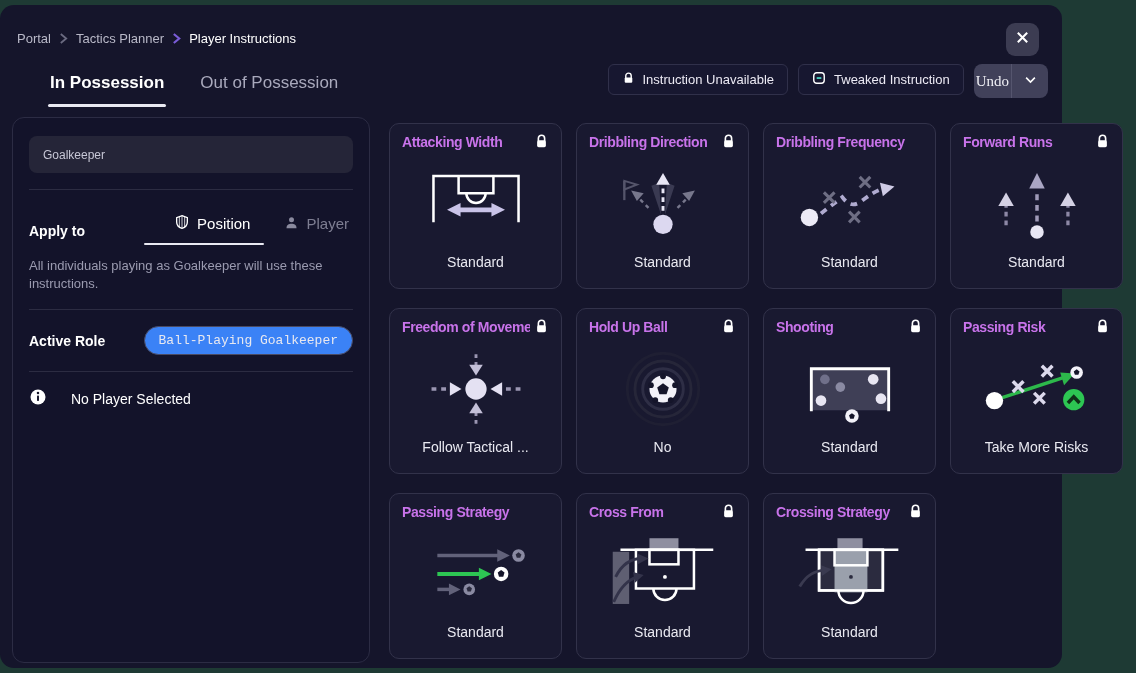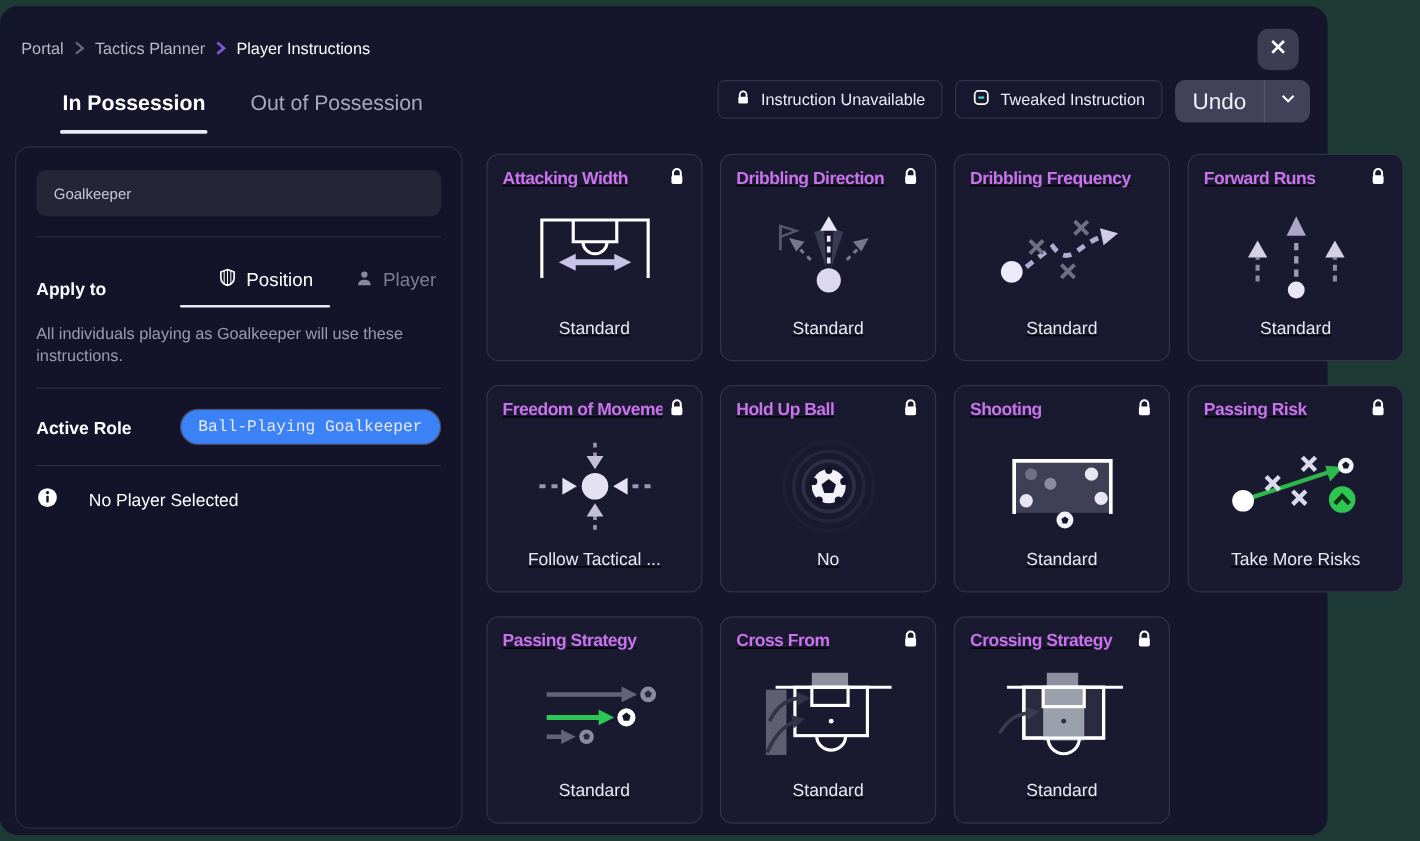--- a/index.html
+++ b/index.html
@@ -20,22 +20,22 @@
   .tabs { position:absolute; left:14px; top:62px; display:flex; gap:32px; }
   .tab { font-size:17px; padding:6px 2px 14px; color:#a9a9bc; cursor:pointer; position:relative; }
   .tab.active { color:#ffffff; font-weight:bold;margin-left:34px; }
   .tab.active::after { content:""; position:absolute; left:0; right:0; bottom:0;
                        height:3px; background:#e9e9f2; border-radius:3px; }
   .header-right { position:absolute; right:14px; top:59px; display:flex; gap:10px; align-items:flex-start; }
   .legend-chip { display:flex; align-items:center; gap:8px; height:31px; padding:0 13px;
                  border:1px solid #30304a; border-radius:6px; background:#171730;
                  font-size:13px; color:#eceaf4; }
   .undo-split { display:flex; height:34px; background:#41415a; border-radius:8px; overflow:hidden; }
-  .undo-main { padding:0 14px; display:flex; align-items:center; color:#f0f0f5; font-size:18px;
-               cursor:pointer; border-right:1px solid #55556e; }
+  .undo-main { padding:0 2px; display:flex; align-items:center; color:#f0f0f5; font-size:15px;
+               cursor:pointer; border-right:1px solid #55556e;font-family:Liberation Serif, serif; }
   .undo-caret { width:36px; display:flex; align-items:center; justify-content:center; cursor:pointer; }
 
   
   .side-panel { position:absolute; left:12px; top:112px; width:358px; height:546px;
                 border:1px solid #2c2c44; border-radius:12px; background:#13132a; padding:0 16px; }
   .gk-input { margin-top:18px; height:37px; background:#252538; border-radius:8px;
               display:flex; align-items:center; padding:0 14px; font-size:12px; color:#c7c7d6;
               cursor:pointer; }
   .divider { height:1px; background:#2c2c42; margin:16px 0; }
   .apply-row { display:flex; align-items:center; margin-top:22px; }
@@ -51,21 +51,21 @@
   .role-label { font-size:14px; font-weight:bold; color:#ffffff; }
   .role-pill { margin-left:auto; border:1px solid #4a4a62; background:#3b82f6; border-radius:16px;
                padding:6px 14px; font-size:13px; color:#e8e8f0; cursor:pointer;font-family:Liberation Mono, monospace; }
   .info-row { display:flex; align-items:center; gap:24px; font-size:14px; font-weight:normal; color:#ffffff; }
 
   
   .cards-grid { position:absolute; left:389px; top:118px; display:grid;
                 grid-template-columns:repeat(4,173px); grid-auto-rows:166px;
                 column-gap:14px; row-gap:19px; }
   .card { background:#191930; border:1px solid #32324a; border-radius:10px;
-          display:flex; flex-direction:column; padding:10px 12px; cursor:pointer;text-decoration:underline; }
+          display:flex; flex-direction:column; padding:10px 12px; cursor:pointer; }
   .card-head { display:flex; align-items:flex-start; }
   .card-title { font-size:14px; font-weight:bold; letter-spacing:-0.4px; color:#c873ea;
                 white-space:nowrap; overflow:hidden; flex:1; }
   .card-lock { flex:0 0 auto; margin-left:4px; }
   .card-icon { flex:1; display:flex; align-items:center; justify-content:center; }
   .card-value { text-align:center; font-size:14px; color:#e9e9f1; padding-bottom:8px;
                 white-space:nowrap; overflow:hidden; }
 </style>
 </head>
 <body>

